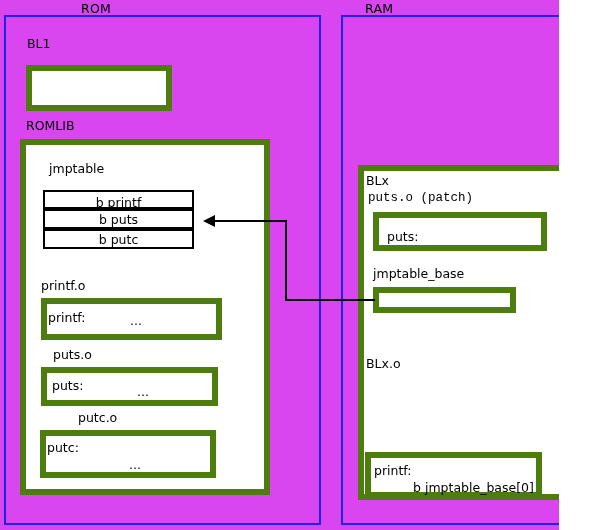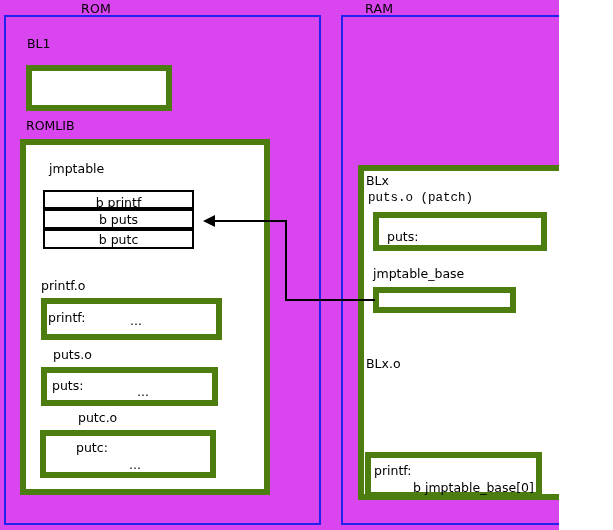--- a/index.html
+++ b/index.html
@@ -110,21 +110,21 @@
   </div>
 
   <div class="caption" style="left:41px; top:347px;margin-left:12px;">puts.o</div>
   <div class="box" style="left:41px; top:367px; width:177px; height:39px;">
     <span class="celltext" style="left:5px; top:5px;">puts:</span>
     <span class="celltext" style="left:90px; top:11px;">...</span>
   </div>
 
   <div class="caption" style="left:44px; top:410px;margin-left:34px;">putc.o</div>
   <div class="box" style="left:40px; top:430px; width:176px; height:48px;">
-    <span class="celltext" style="left:1px; top:4px;padding-left:29px;">putc:</span>
+    <span class="celltext" style="left:1px; top:4px;">putc:</span>
     <span class="celltext" style="left:83px; top:21px;">...</span>
   </div>
 
   <div class="region-label" style="left:365px; top:1px;">RAM</div>
   <div class="region" style="left:341px; top:15px; width:268px; height:510px;"></div>
 
   <div class="box" style="left:358px; top:165px; width:233px; height:335px;"></div>
   <div class="caption" style="left:366px; top:173px;">BLx</div>
 
   <div class="caption" style="left:368px; top:191px;font-family:Liberation Mono, monospace;">puts.o (patch)</div>

